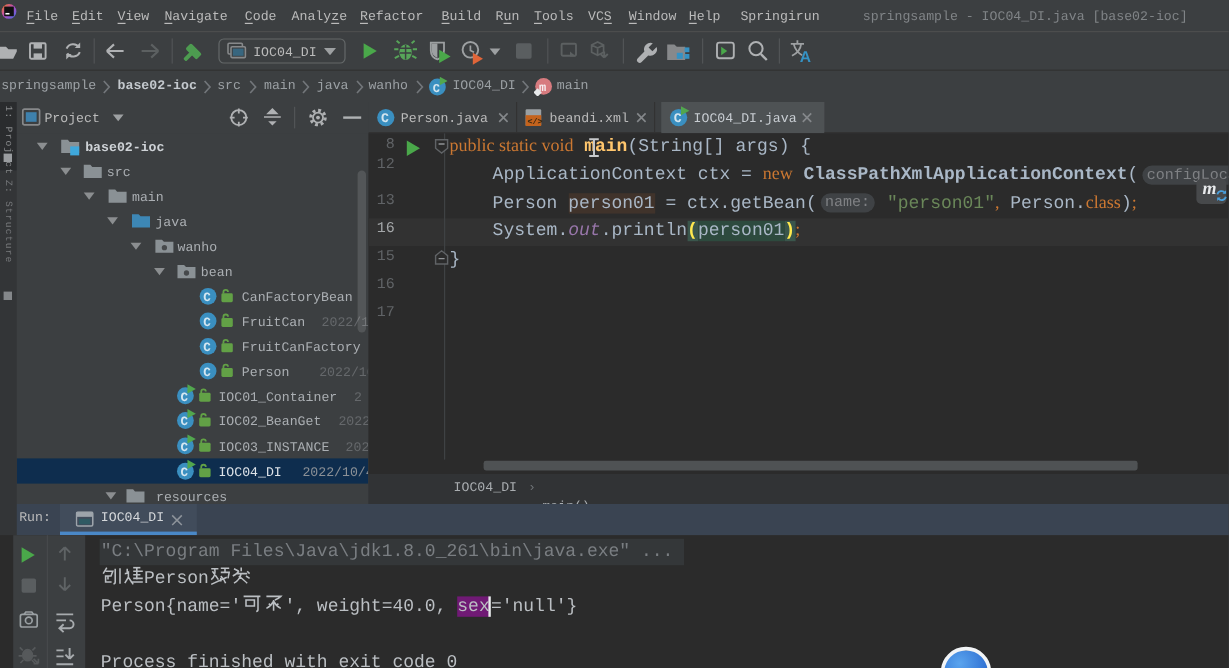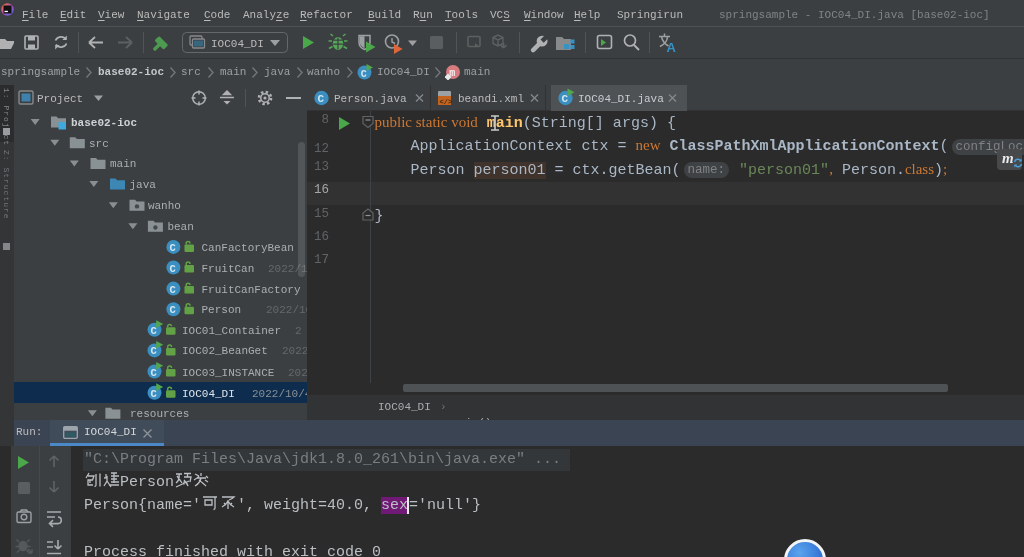--- a/index.html
+++ b/index.html
@@ -311,36 +311,37 @@
       <use href="#fold" x="91.4" y="294.8"></use>
     <text x="116" y="306.3" fill="#abafb3" xml:space="preserve">resources</text>
     <rect x="284" y="31" width="7" height="135" rx="3.5" fill="#ffffff" opacity="0.12"></rect>
   </svg>
 </div>
 
 <div class="abs" id="editor" style="left:307px;top:111px;width:717px;height:285px;background:#2b2b2b;overflow:hidden;">
   <div class="abs" style="left:0;top:70.5px;width:717px;height:23.4px;background:#323232;"></div>
   <div class="abs" style="left:62.5px;top:0;width:1px;height:272px;background:#3f4244;"></div>
   <div class="abs lnum" style="top:2px;color:#606366;">8</div>
-  <div class="abs lnum" style="top:31px;color:#606366;">12</div>
+  <div class="abs lnum" style="top:19px;color:#606366;">12</div>
   <div class="abs lnum" style="top:48.8px;color:#606366;">13</div>
   <div class="abs lnum" style="top:72.2px;color:#a4a7a9;">16</div>
   <div class="abs lnum" style="top:95.6px;color:#606366;">15</div>
   <div class="abs lnum" style="top:119px;color:#606366;">16</div>
   <div class="abs lnum" style="top:142.4px;color:#606366;">17</div>
   <svg class="abs" style="left:30px;top:4px;" width="40" height="112" fill="none">
     <path d="M2 2 l11 6.5 l-11 6.5 z" fill="#4aa84a"></path>
     <path d="M26 1.5 h10 v7 l-5 4 l-5 -4 z" stroke="#606366" stroke-width="1.2" fill="#2b2b2b"></path>
     <path d="M28.5 5 h5" stroke="#909396" stroke-width="1.2"></path>
     <path d="M26 105.5 h10 v-7 l-5 -4 l-5 4 z" stroke="#606366" stroke-width="1.2" fill="#2b2b2b" transform="translate(0,-0.5)"></path>
     <path d="M28.5 100.5 h5" stroke="#909396" stroke-width="1.2"></path>
   </svg>
   <div class="abs codeline" style="top:0;"><span class="k">public static void</span> <span class="m">main</span><span class="w">(String[] args) {</span></div>
   <div class="abs codeline" style="top:23.4px;"><span class="w">    ApplicationContext ctx = </span><span class="k">new</span><span class="wb"> ClassPathXmlApplicationContext</span><span class="w">(</span><span class="pill">configLocation:</span></div>
   <div class="abs codeline" style="top:46.8px;"><span class="w">    Person </span><span class="w" style="background:#40332b;">person01</span><span class="w"> = ctx.getBean(</span><span class="pill">name:</span> <span class="s">"person01"</span><span class="k">,</span><span class="w"> Person.</span><span class="k">class</span><span class="w">)</span><span class="k">;</span></div>
+  <div class="abs codeline" style="top:70.2px;"><span class="w">    System.</span><span class="pi">out</span><span class="w">.println</span><span class="y" style="background:#3a564c;">(</span><span class="w" style="background:#2d4a3e;">person01</span><span class="y" style="background:#3a564c;">)</span><span class="k">;</span></div>
   <div class="abs codeline" style="top:93.6px;"><span class="w">}</span></div>
   <svg class="abs" style="left:182px;top:3px;" width="12" height="18">
       <path d="M2 2 h8 M2 16 h8 M6 2 v14" stroke="#c8cacc" stroke-width="1.6"></path>
     </svg>
   <div class="abs" style="left:690px;top:37.5px;width:25px;height:21px;background:#47494b;border-radius:4px;">
     <span class="abs" style="left:5px;top:1px;font-family:'Liberation Serif',serif;font-style:italic;font-weight:bold;font-size:15px;color:#e8eaec;">m</span>
     <svg class="abs" style="left:15px;top:8px;" width="12" height="12" fill="none">
       <path d="M2.5 5 a3.5 3.5 0 0 1 6.3 -1.2" stroke="#4a9fdb" stroke-width="1.5"></path>
       <path d="M9.5 7 a3.5 3.5 0 0 1 -6.3 1.2" stroke="#4a9fdb" stroke-width="1.5"></path>
       <path d="M9.7 1.5 v3 h-3 z" fill="#4a9fdb"></path>

